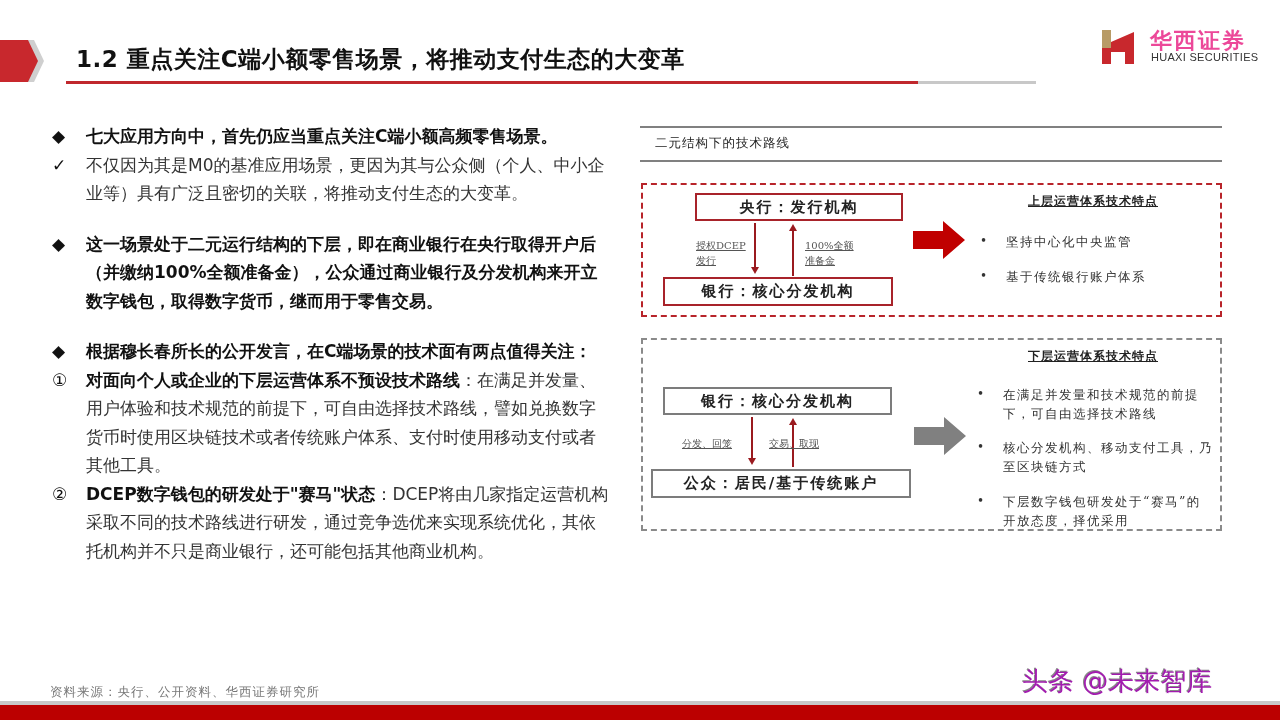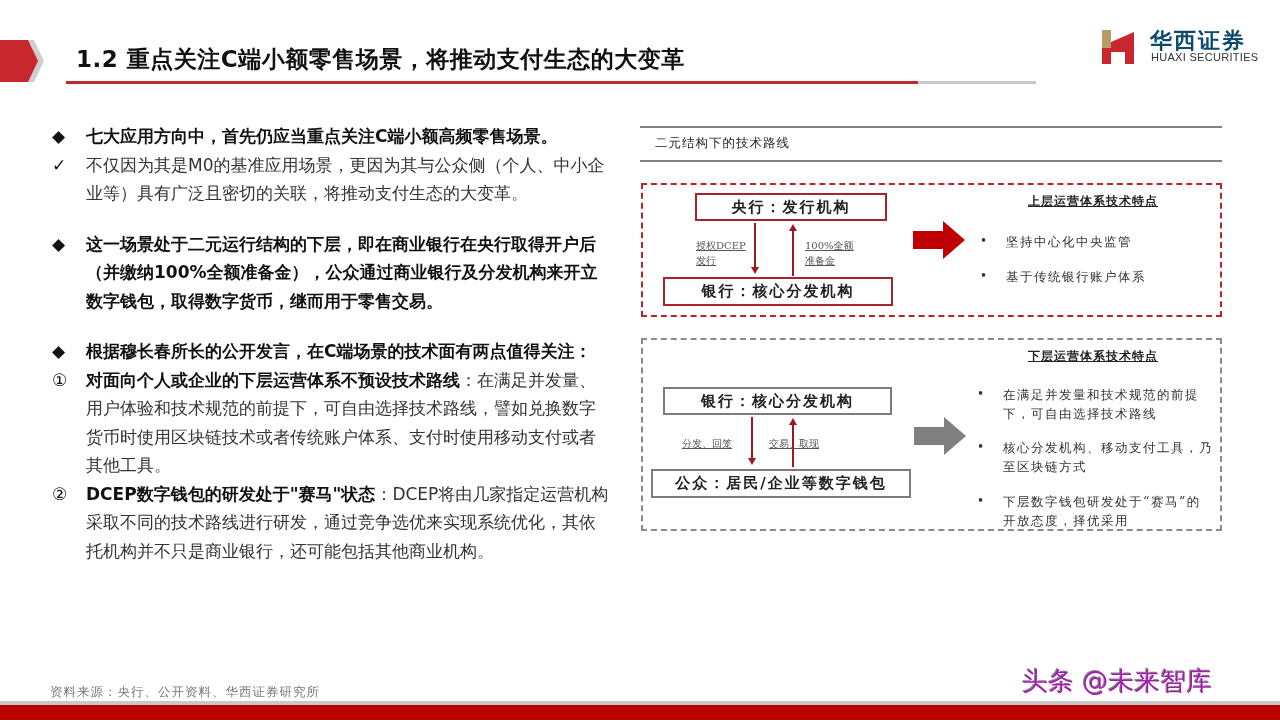--- a/index.html
+++ b/index.html
@@ -7,21 +7,21 @@
   body { position: relative; font-family: "DejaVu Sans", "Liberation Sans", sans-serif; color: #222; }
 
   
   .hdr-tab { position: absolute; left: 0; top: 40px; width: 44px; height: 42px; }
   .hdr-title { position: absolute; left: 76px; top: 44px; font-size: 23px; font-weight: bold; color: #111; letter-spacing: 0.5px; white-space: nowrap; }
   .hdr-rule-red { position: absolute; left: 66px; top: 81px; width: 852px; height: 3px; background: #c0282d; }
   .hdr-rule-gray { position: absolute; left: 918px; top: 81px; width: 118px; height: 3px; background: #c8c8c8; }
 
   .logo { position: absolute; left: 1100px; top: 26px; width: 170px; height: 44px; }
   .logo-mark { position: absolute; left: 0; top: 2px; width: 36px; height: 38px; }
-  .logo-cn { position: absolute; left: 50px; top: 0px; font-family: "DejaVu Serif", serif; font-size: 22px; font-weight: bold; color: #0c4a6e; letter-spacing: 2px; white-space: nowrap; }
+  .logo-cn { position: absolute; left: 50px; top: 0px; font-family: "DejaVu Serif", serif; font-size: 22px; font-weight: bold; color: #ec4899; letter-spacing: 2px; white-space: nowrap; }
   .logo-en { position: absolute; left: 51px; top: 25px; font-family: "Liberation Sans", sans-serif; font-size: 11px; color: #333; letter-spacing: 0.3px; white-space: nowrap; }
 
   
   .left { position: absolute; left: 50px; top: 122px; width: 560px; }
   .para { position: relative; padding-left: 36px; font-size: 17px; line-height: 28.5px; color: #333; }
   .para .mk { position: absolute; left: 2px; top: 0; width: 30px; font-size: 17px; color: #111; }
   .para.bold { font-weight: bold; color: #111; }
   .para b { color: #111; }
   .gap { height: 22px; }
 
@@ -103,21 +103,21 @@
     <span class="mk">②</span>
     <b>DCEP数字钱包的研发处于"赛马"状态</b><span>：DCEP将由几家指定运营机构采取不同的技术路线进行研发，通过竞争选优来实现系统优化，其依托机构并不只是商业银行，还可能包括其他商业机构。</span>
   </div>
 </div>
 
 <div class="fig-rule" style="top:126px"></div>
 <div class="fig-caption">二元结构下的技术路线</div>
 <div class="fig-rule" style="top:160px"></div>
 
 <div class="panel top"></div>
-<div class="node red" style="left:695px; top:193px; width:192px; height:28px; line-height:24px;">央行：发行机构</div>
+<div class="node red" style="left:695px; top:193px; width:208px; height:28px; line-height:24px;">央行：发行机构</div>
 <div class="node red" style="left:663px; top:277px; width:230px; height:29px; line-height:25px;">银行：核心分发机构</div>
 <div class="vline" style="left:754px; top:223px; height:45px;"></div>
 <div class="ah-down" style="left:751px; top:267px;"></div>
 <div class="vline" style="left:792px; top:231px; height:45px;"></div>
 <div class="ah-up" style="left:789px; top:224px;"></div>
 <div class="elabel" style="left:696px; top:238px;">
   <div>授权DCEP</div>
     <div>发行</div>
 </div>
 <div class="elabel" style="left:805px; top:238px;">
@@ -126,21 +126,21 @@
 </div>
 <svg class="bigarrow" style="left:913px; top:221px;" width="52" height="38" viewBox="0 0 52 38">
   <polygon points="0,10 30,10 30,0 52,19 30,38 30,28 0,28" fill="#c00000"></polygon>
 </svg>
 <div class="feat-title" style="left:1028px; top:193px;">上层运营体系技术特点</div>
 <div class="feat" style="left:1006px; top:232px; width:200px;"><span class="dot">•</span><span>坚持中心化中央监管</span></div>
 <div class="feat" style="left:1006px; top:267px; width:200px;"><span class="dot">•</span><span>基于传统银行账户体系</span></div>
 
 <div class="panel bot"></div>
 <div class="node gray" style="left:663px; top:387px; width:229px; height:28px; line-height:24px;">银行：核心分发机构</div>
-<div class="node gray" style="left:651px; top:469px; width:260px; height:29px; line-height:25px;">公众：居民/企业等数字钱包</div>
+<div class="node gray" style="left:651px; top:469px; width:260px; height:29px; line-height:25px;">公众：居民/基于传统账户</div>
 <div class="vline" style="left:751px; top:417px; height:42px;"></div>
 <div class="ah-down" style="left:748px; top:458px;"></div>
 <div class="vline" style="left:792px; top:425px; height:42px;"></div>
 <div class="ah-up" style="left:789px; top:418px;"></div>
 <div class="elabel" style="left:682px; top:436px;">分发、回笼</div>
 <div class="elabel" style="left:769px; top:436px;">交易、取现</div>
 <svg class="bigarrow" style="left:914px; top:417px;" width="52" height="38" viewBox="0 0 52 38">
   <polygon points="0,10 30,10 30,0 52,19 30,38 30,28 0,28" fill="#808080"></polygon>
 </svg>
 <div class="feat-title" style="left:1028px; top:348px;">下层运营体系技术特点</div>

